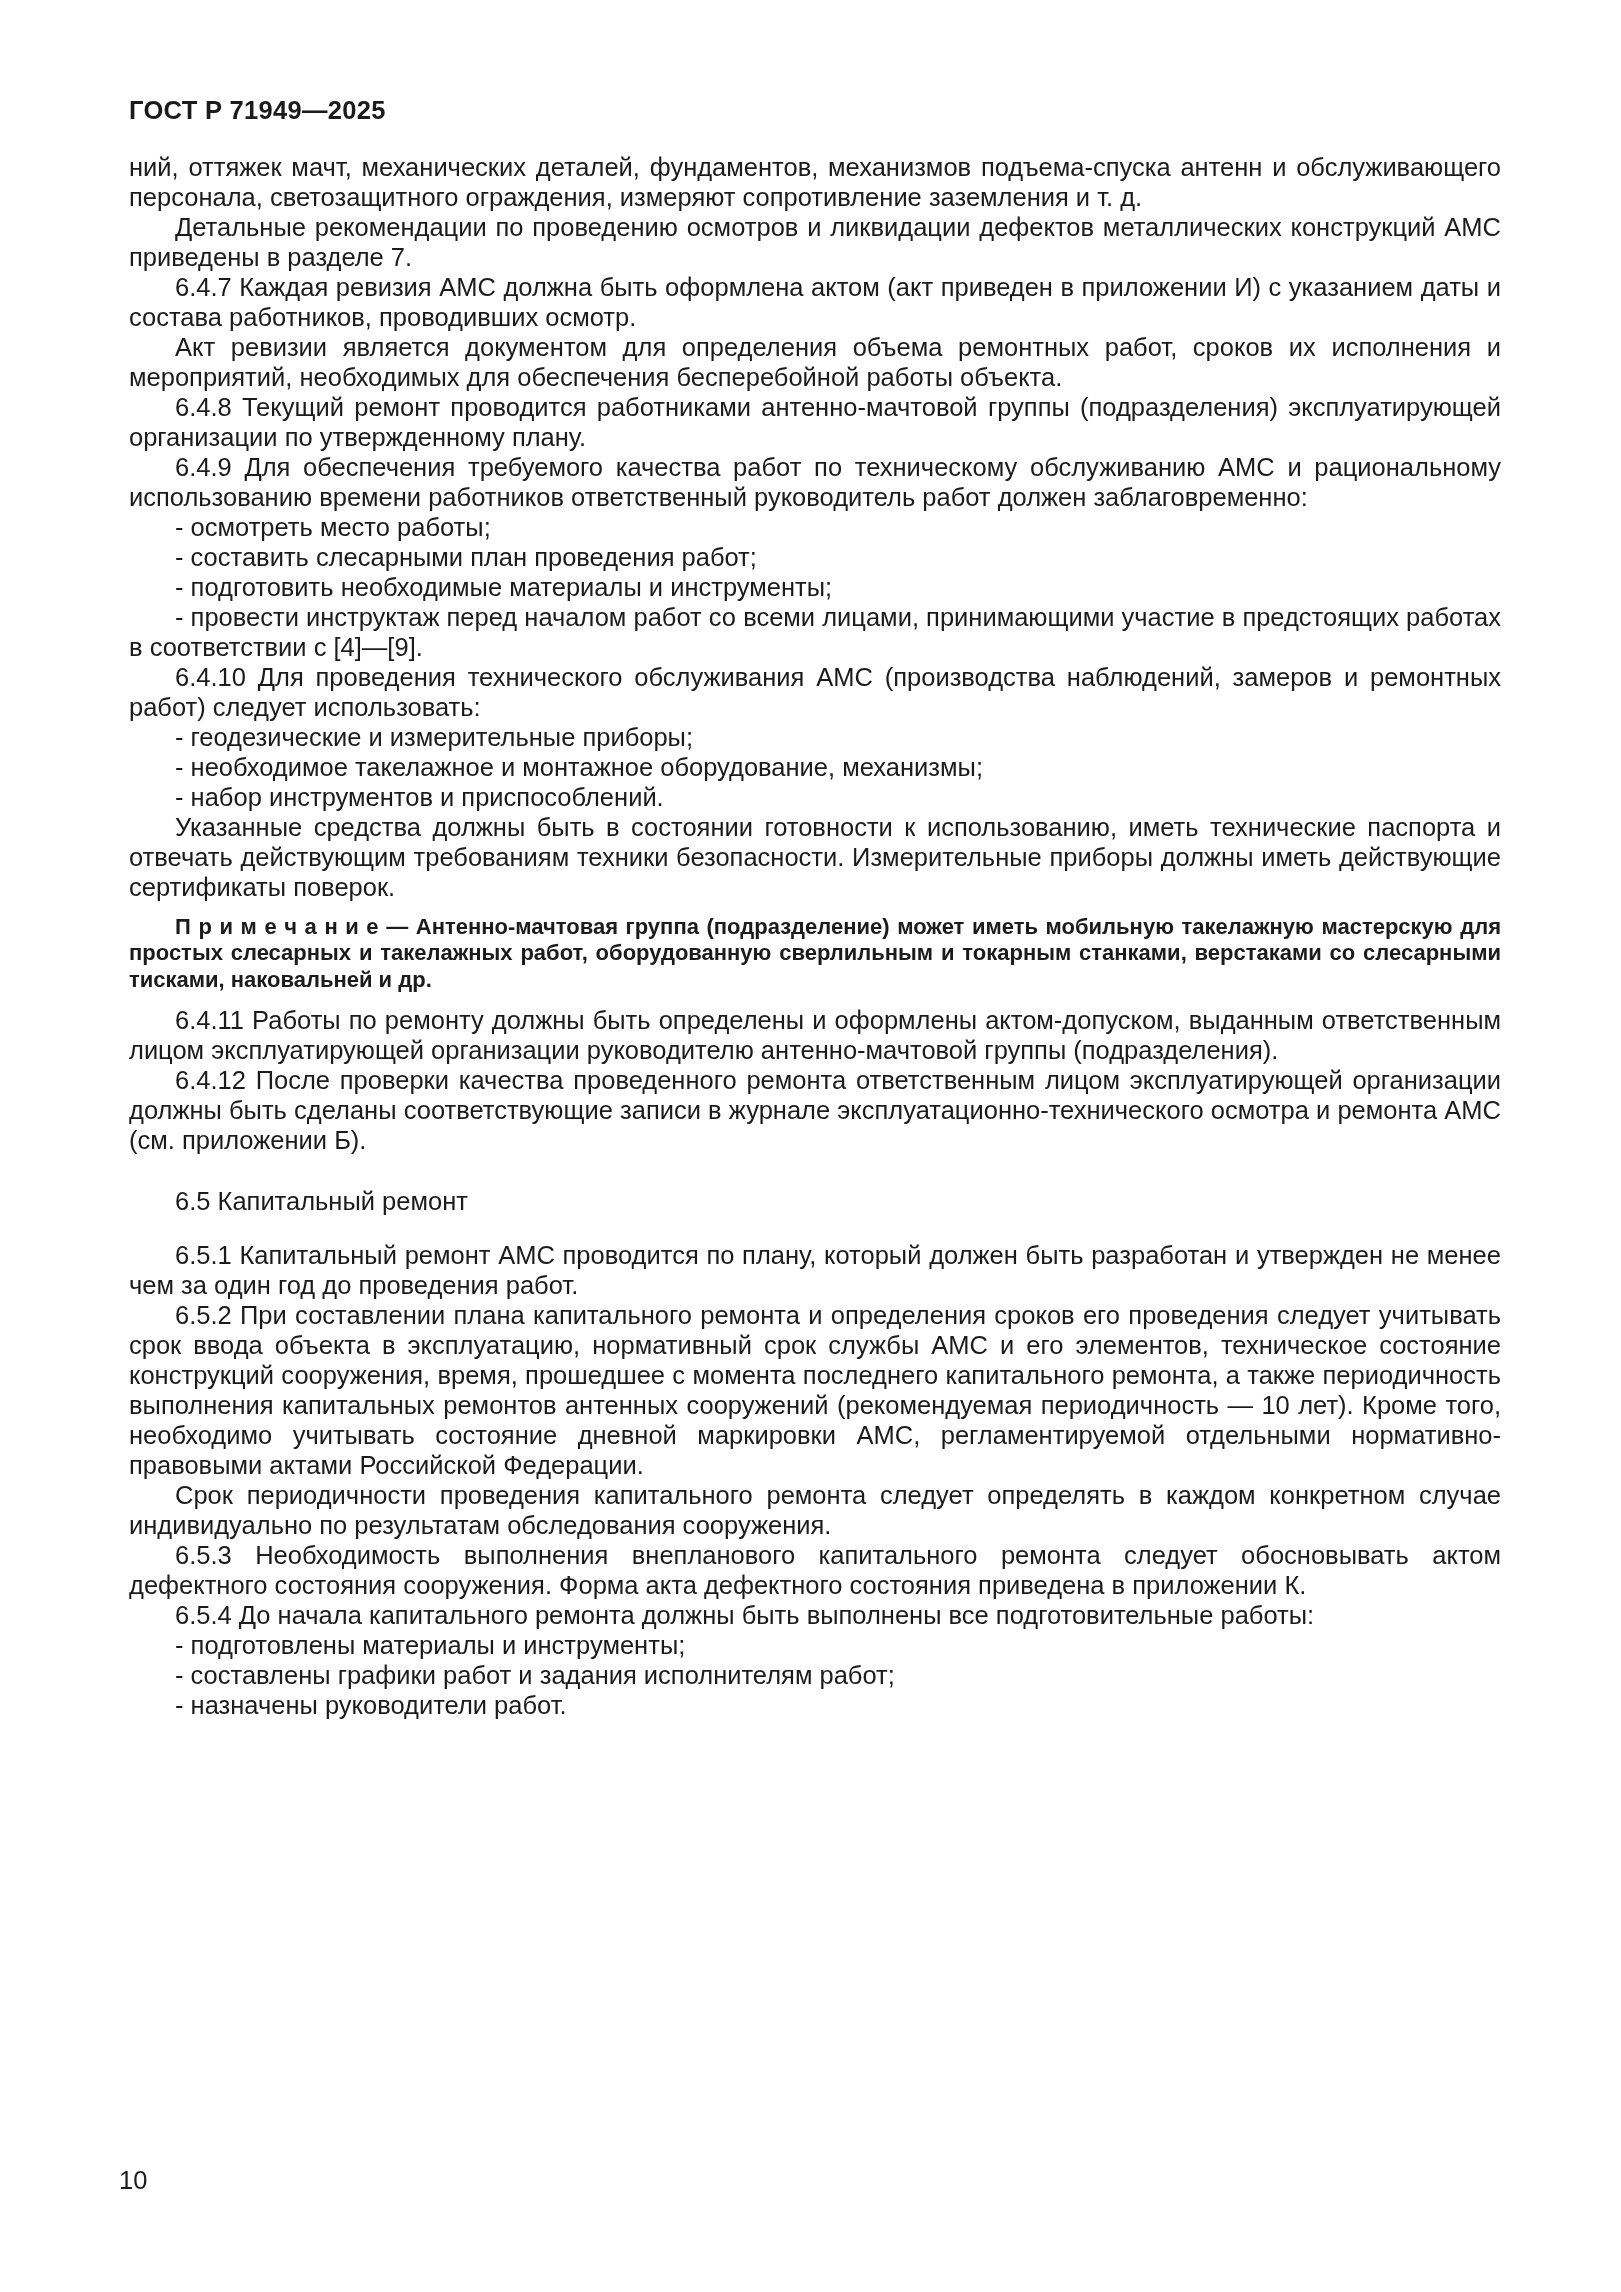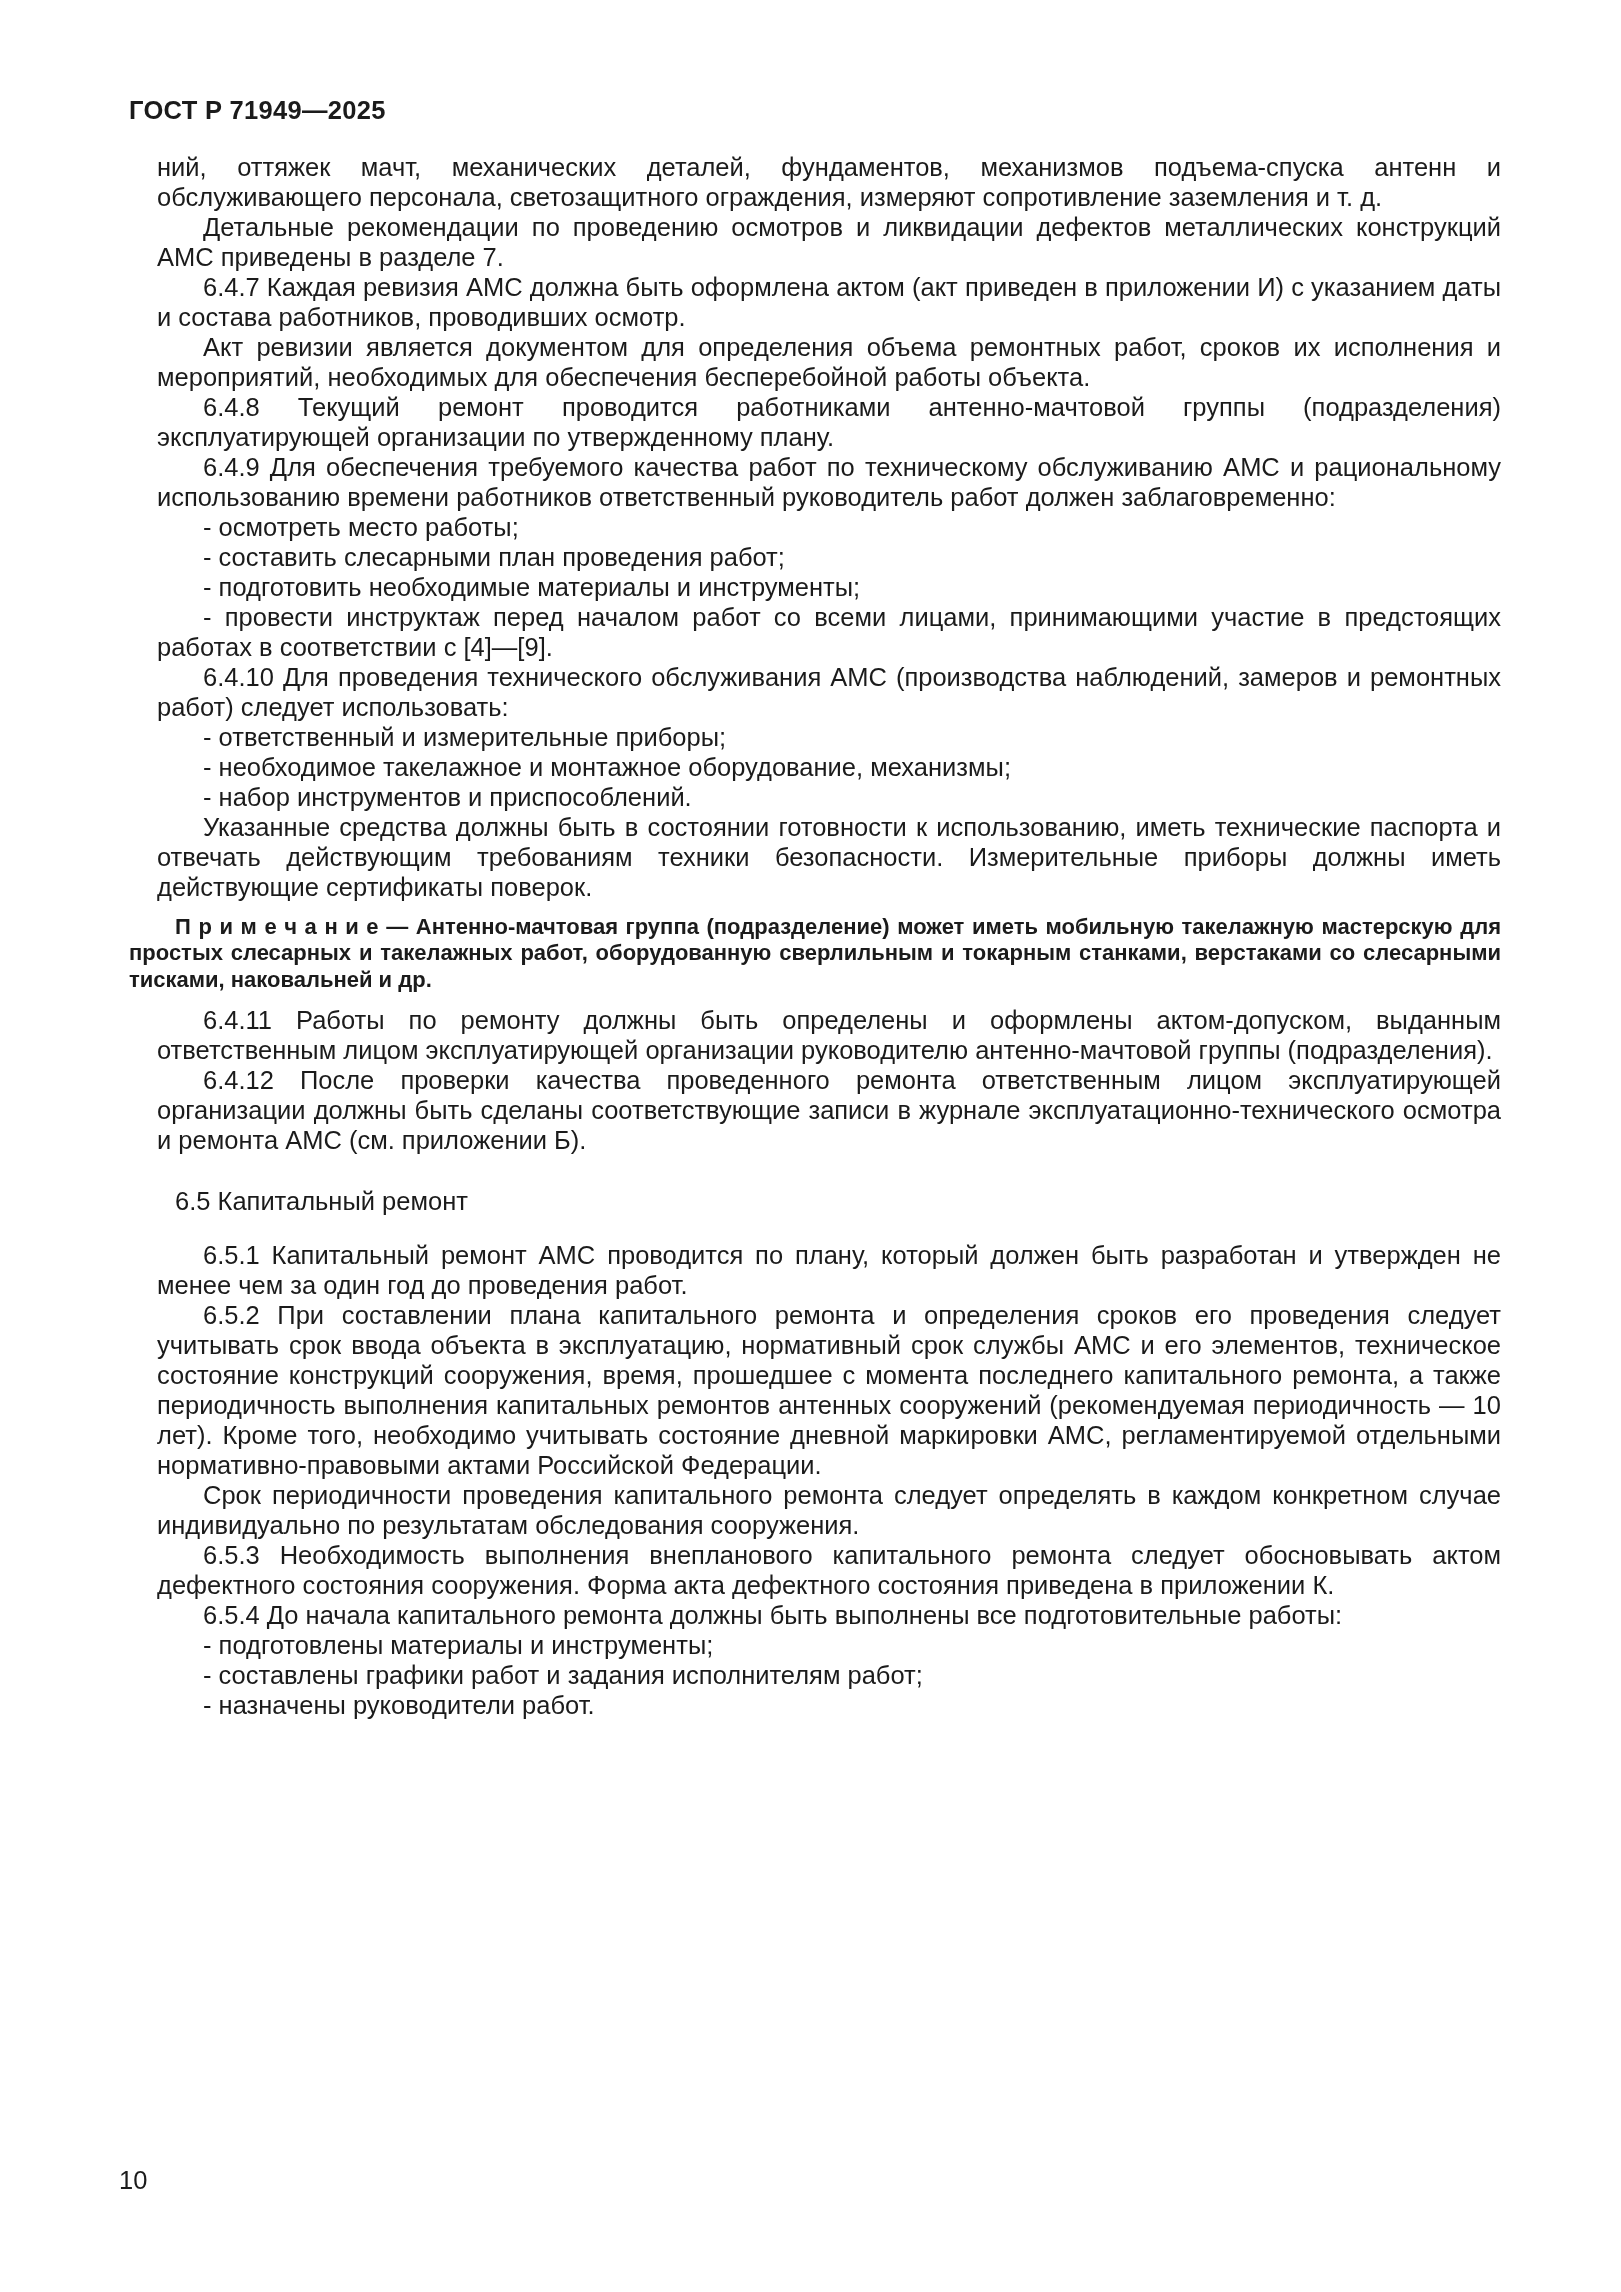--- a/index.html
+++ b/index.html
@@ -25,21 +25,20 @@
     letter-spacing: 0.3px;
     margin-bottom: 26.5px;
   }
   .doc-content {
     font-size: 25.5px;
     line-height: 30px;
     text-align: justify;
   }
   .doc-content p.para {
     text-indent: 46px;
-    margin-left: 28px;
   }
   .doc-content p.para.no-indent {
     text-indent: 0;
   }
   .doc-content p.note {
     font-size: 22px;
     line-height: 26.5px;
     text-indent: 46px;
     margin: 12px 0;
     font-weight: bold;
@@ -69,21 +68,21 @@
       <p class="para">Детальные рекомендации по проведению осмотров и ликвидации дефектов металлических конструкций АМС приведены в разделе 7.</p>
       <p class="para">6.4.7 Каждая ревизия АМС должна быть оформлена актом (акт приведен в приложении И) с указанием даты и состава работников, проводивших осмотр.</p>
       <p class="para">Акт ревизии является документом для определения объема ремонтных работ, сроков их исполнения и мероприятий, необходимых для обеспечения бесперебойной работы объекта.</p>
       <p class="para">6.4.8 Текущий ремонт проводится работниками антенно-мачтовой группы (подразделения) эксплуатирующей организации по утвержденному плану.</p>
       <p class="para">6.4.9 Для обеспечения требуемого качества работ по техническому обслуживанию АМС и рациональному использованию времени работников ответственный руководитель работ должен заблаговременно:</p>
       <p class="para list-item">- осмотреть место работы;</p>
       <p class="para list-item">- составить слесарными план проведения работ;</p>
       <p class="para list-item">- подготовить необходимые материалы и инструменты;</p>
       <p class="para list-item">- провести инструктаж перед началом работ со всеми лицами, принимающими участие в предстоящих работах в соответствии с [4]—[9].</p>
       <p class="para">6.4.10 Для проведения технического обслуживания АМС (производства наблюдений, замеров и ремонтных работ) следует использовать:</p>
-      <p class="para list-item">- ответственный и измерительные приборы;</p>
+      <p class="para list-item">- геодезические и измерительные приборы;</p>
       <p class="para list-item">- необходимое такелажное и монтажное оборудование, механизмы;</p>
       <p class="para list-item">- набор инструментов и приспособлений.</p>
       <p class="para">Указанные средства должны быть в состоянии готовности к использованию, иметь технические паспорта и отвечать действующим требованиям техники безопасности. Измерительные приборы должны иметь действующие сертификаты поверок.</p>
       <p class="note">П р и м е ч а н и е — Антенно-мачтовая группа (подразделение) может иметь мобильную такелажную мастерскую для простых слесарных и такелажных работ, оборудованную сверлильным и токарным станками, верстаками со слесарными тисками, наковальней и др.</p>
       <p class="para">6.4.11 Работы по ремонту должны быть определены и оформлены актом-допуском, выданным ответственным лицом эксплуатирующей организации руководителю антенно-мачтовой группы (подразделения).</p>
       <p class="para">6.4.12 После проверки качества проведенного ремонта ответственным лицом эксплуатирующей организации должны быть сделаны соответствующие записи в журнале эксплуатационно-технического осмотра и ремонта АМС (см. приложении Б).</p>
       <p class="heading">6.5 Капитальный ремонт</p>
       <p class="para">6.5.1 Капитальный ремонт АМС проводится по плану, который должен быть разработан и утвержден не менее чем за один год до проведения работ.</p>
       <p class="para">6.5.2 При составлении плана капитального ремонта и определения сроков его проведения следует учитывать срок ввода объекта в эксплуатацию, нормативный срок службы АМС и его элементов, техническое состояние конструкций сооружения, время, прошедшее с момента последнего капитального ремонта, а также периодичность выполнения капитальных ремонтов антенных сооружений (рекомендуемая периодичность — 10 лет). Кроме того, необходимо учитывать состояние дневной маркировки АМС, регламентируемой отдельными нормативно-правовыми актами Российской Федерации.</p>
       <p class="para">Срок периодичности проведения капитального ремонта следует определять в каждом конкретном случае индивидуально по результатам обследования сооружения.</p>

